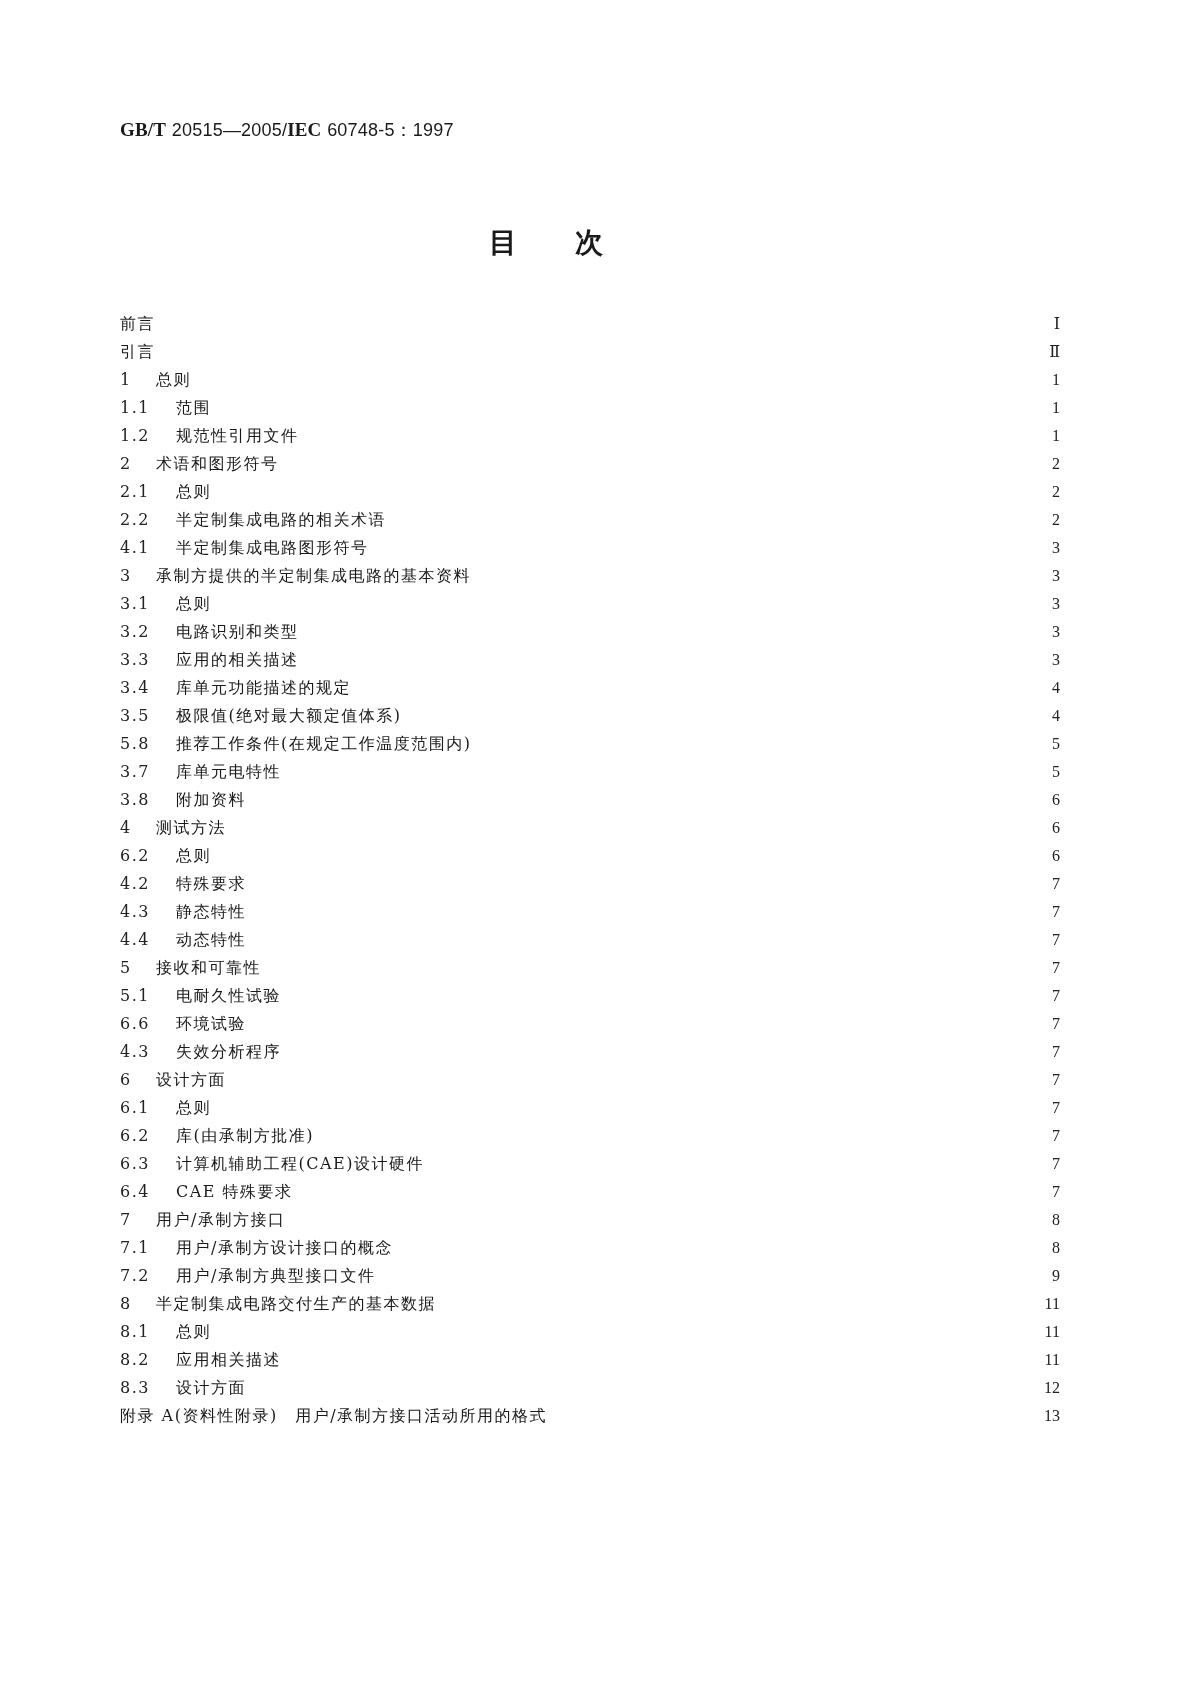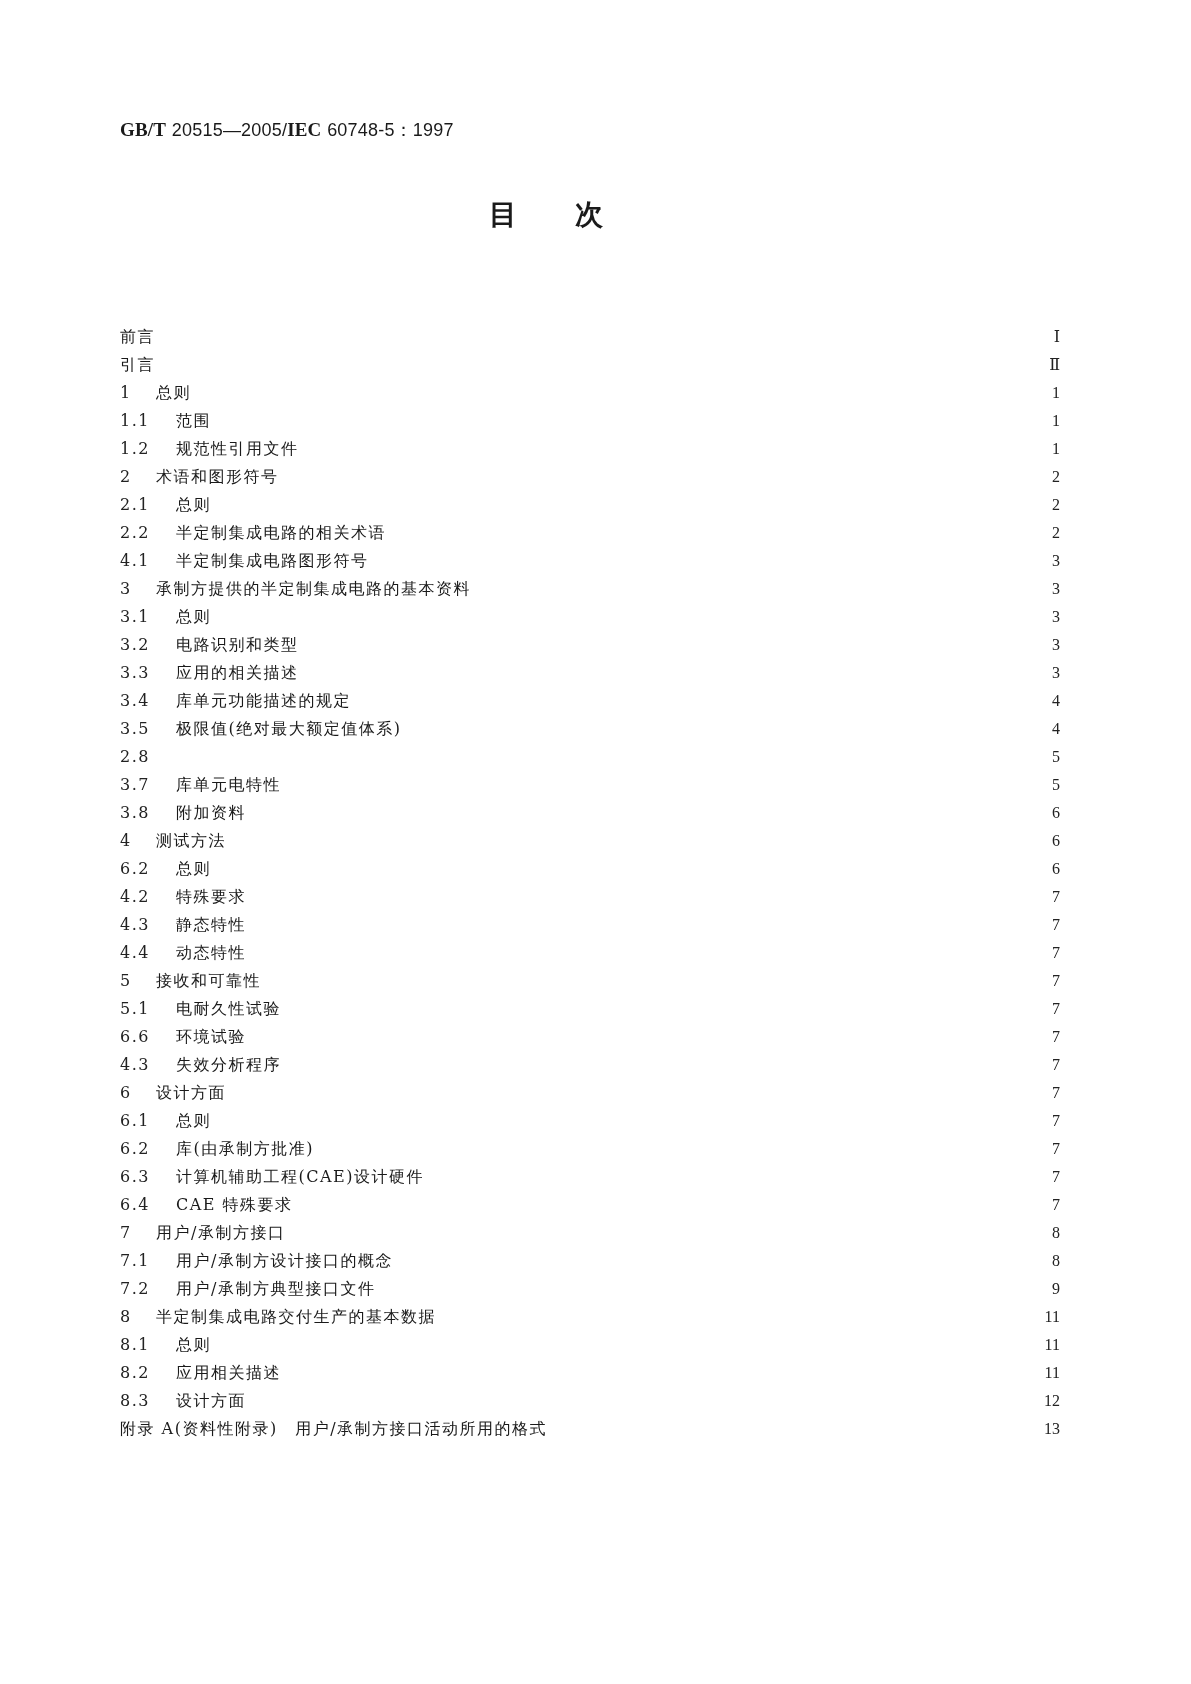--- a/index.html
+++ b/index.html
@@ -28,34 +28,34 @@
       font-weight: bold;
       font-size: 19px;
     }
     .doc-header .sans {
       font-family: "Liberation Sans", "DejaVu Sans", sans-serif;
       font-size: 18px;
     }
     .page-title {
       position: absolute;
       left: 0;
-      top: 196px;
+      top: 224px;
       width: 1092px;
       text-align: center;
       font-family: "DejaVu Sans", "Liberation Sans", sans-serif;
       font-size: 28px;
       font-weight: bold;
       letter-spacing: 58px;
       padding-left: 58px;
       box-sizing: border-box;
     }
     .toc {
       position: absolute;
       left: 120px;
-      top: 323px;
+      top: 310px;
       width: 940px;
     }
     .toc-row {
       height: 28px;
       display: flex;
       align-items: center;
       font-size: 16px;
       line-height: 28px;
       letter-spacing: 1.5px;
     }
@@ -184,21 +184,22 @@
       <span class="toc-leader"></span>
       <span class="toc-page">4</span>
     </div>
     <div class="toc-row">
       <span class="toc-num l2">3.5</span>
       <span class="toc-label">极限值(绝对最大额定值体系)</span>
       <span class="toc-leader"></span>
       <span class="toc-page">4</span>
     </div>
     <div class="toc-row">
-      <span class="toc-num l2">2.8</span>
+      <span class="toc-num l2">5.8</span>
+      <span class="toc-label">推荐工作条件(在规定工作温度范围内)</span>
       <span class="toc-leader"></span>
       <span class="toc-page">5</span>
     </div>
     <div class="toc-row">
       <span class="toc-num l2">3.7</span>
       <span class="toc-label">库单元电特性</span>
       <span class="toc-leader"></span>
       <span class="toc-page">5</span>
     </div>
     <div class="toc-row">

